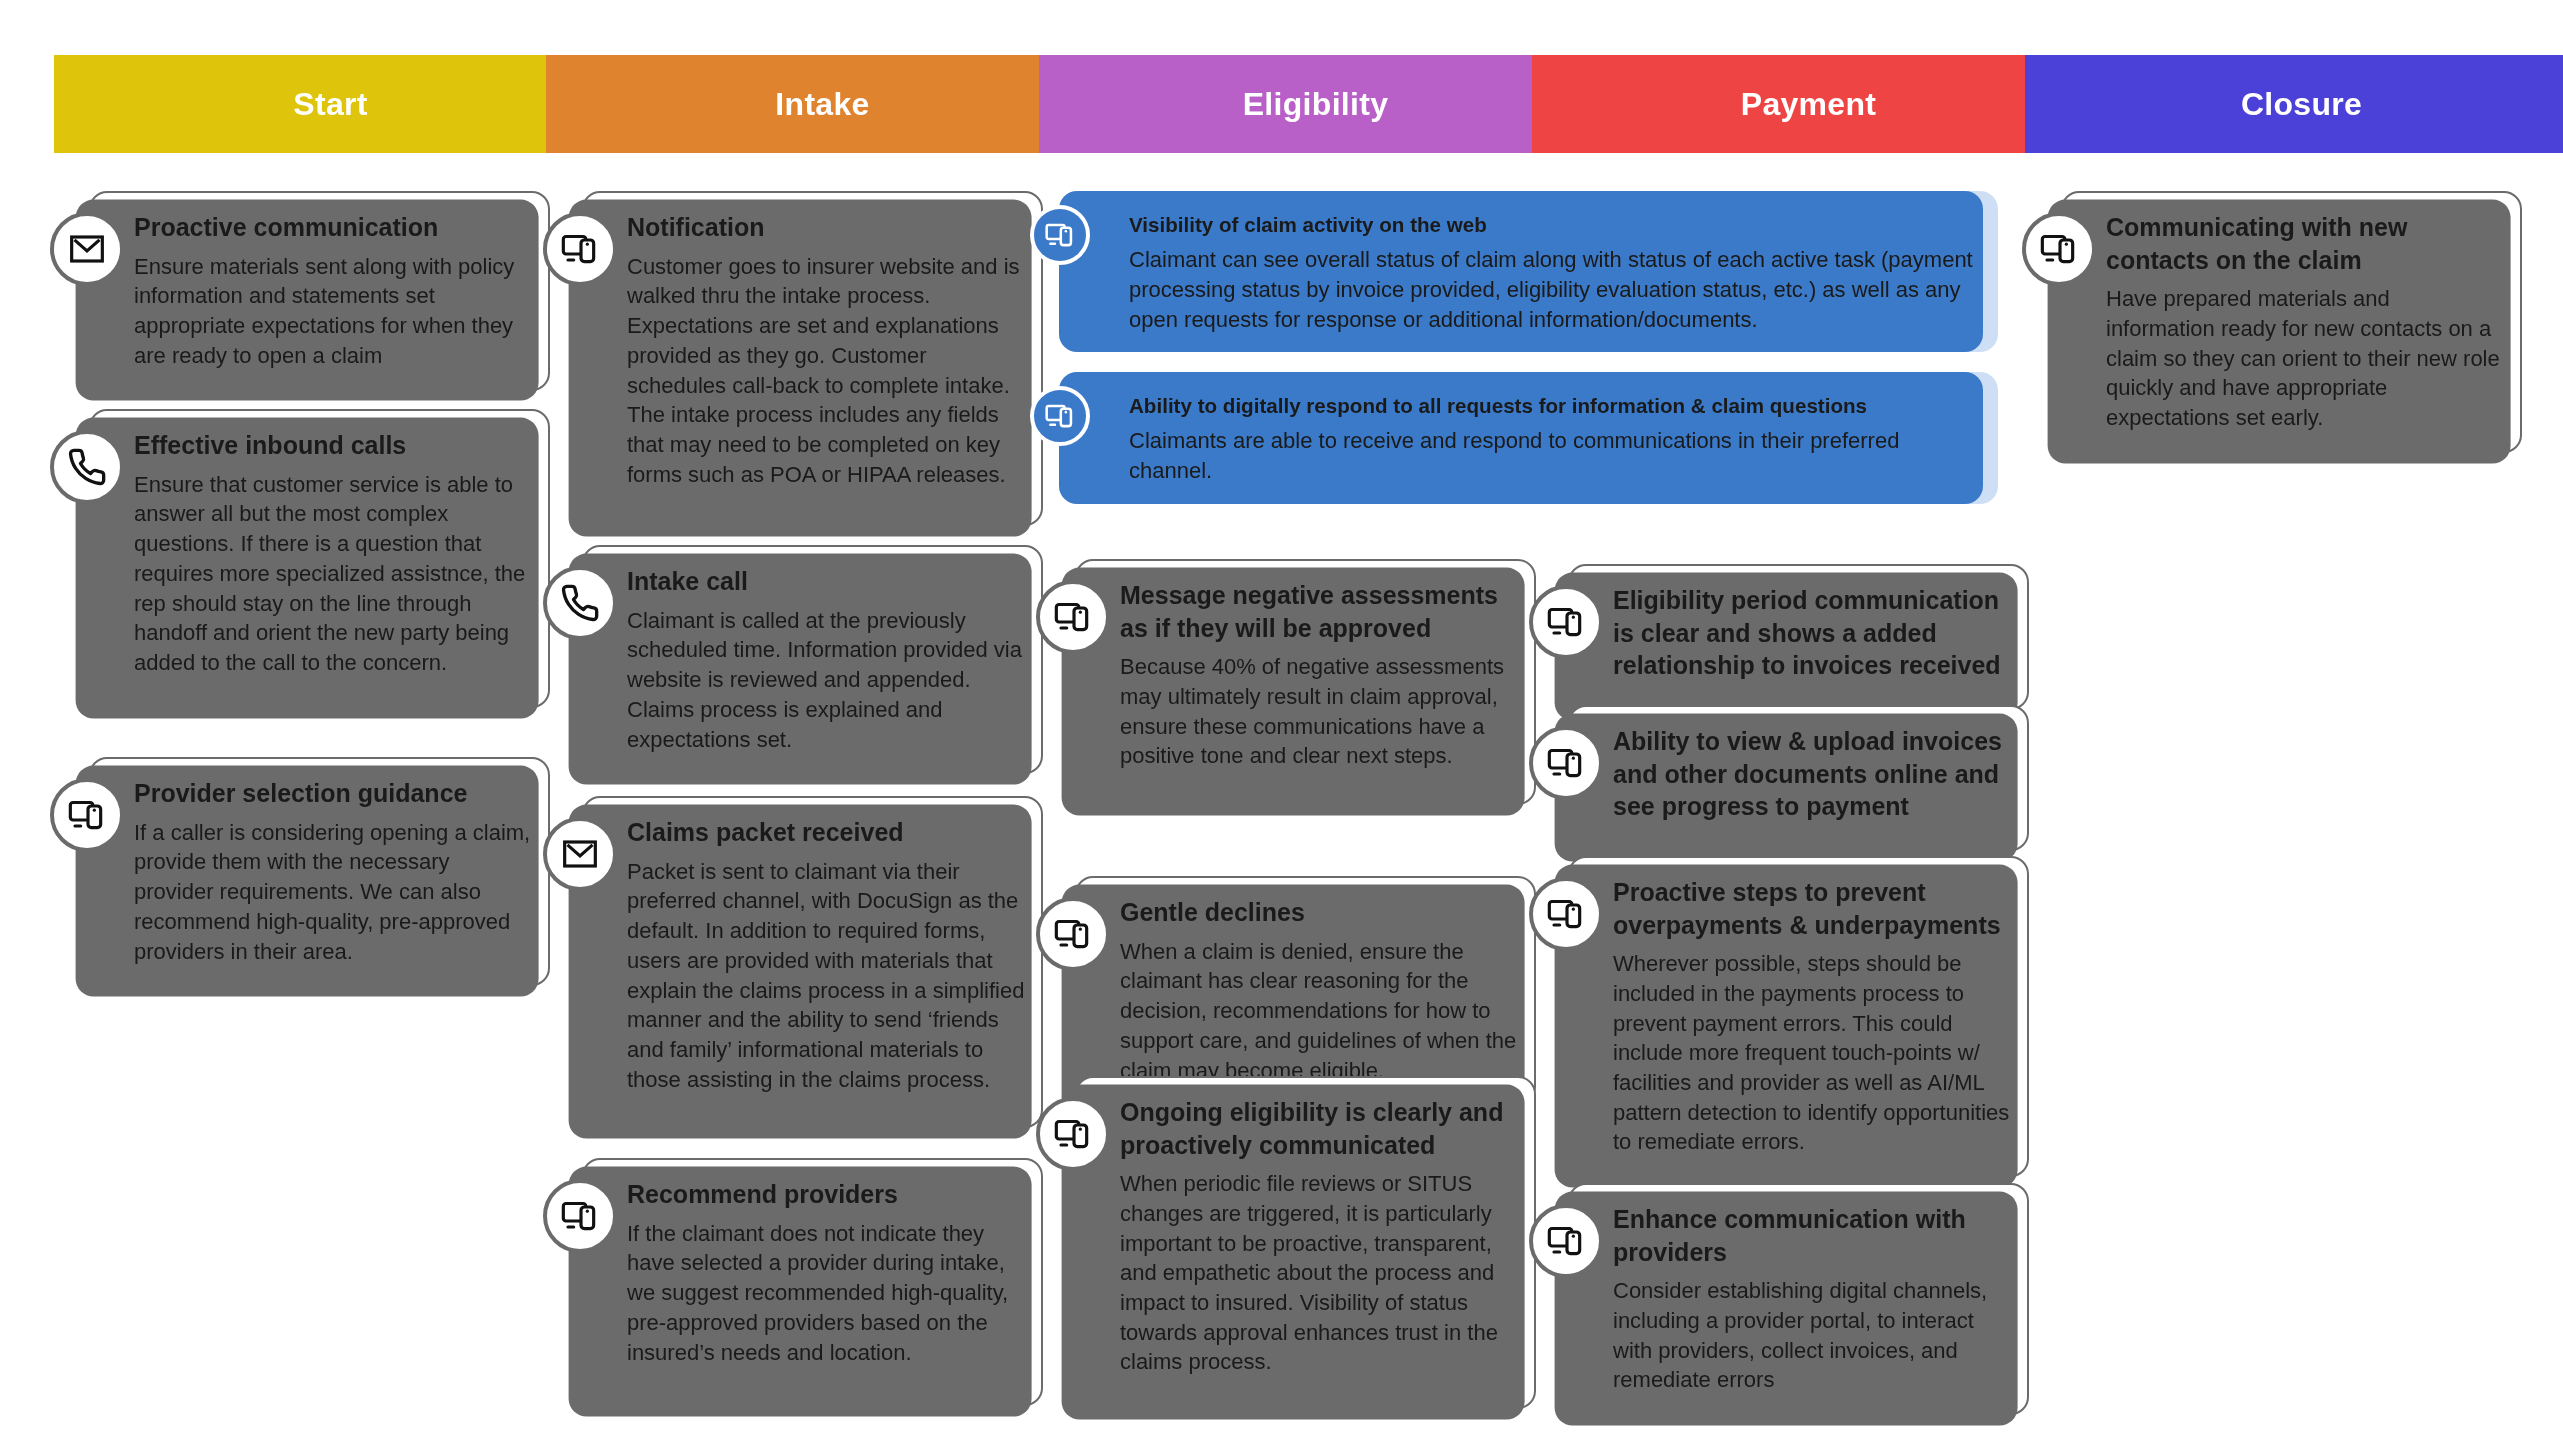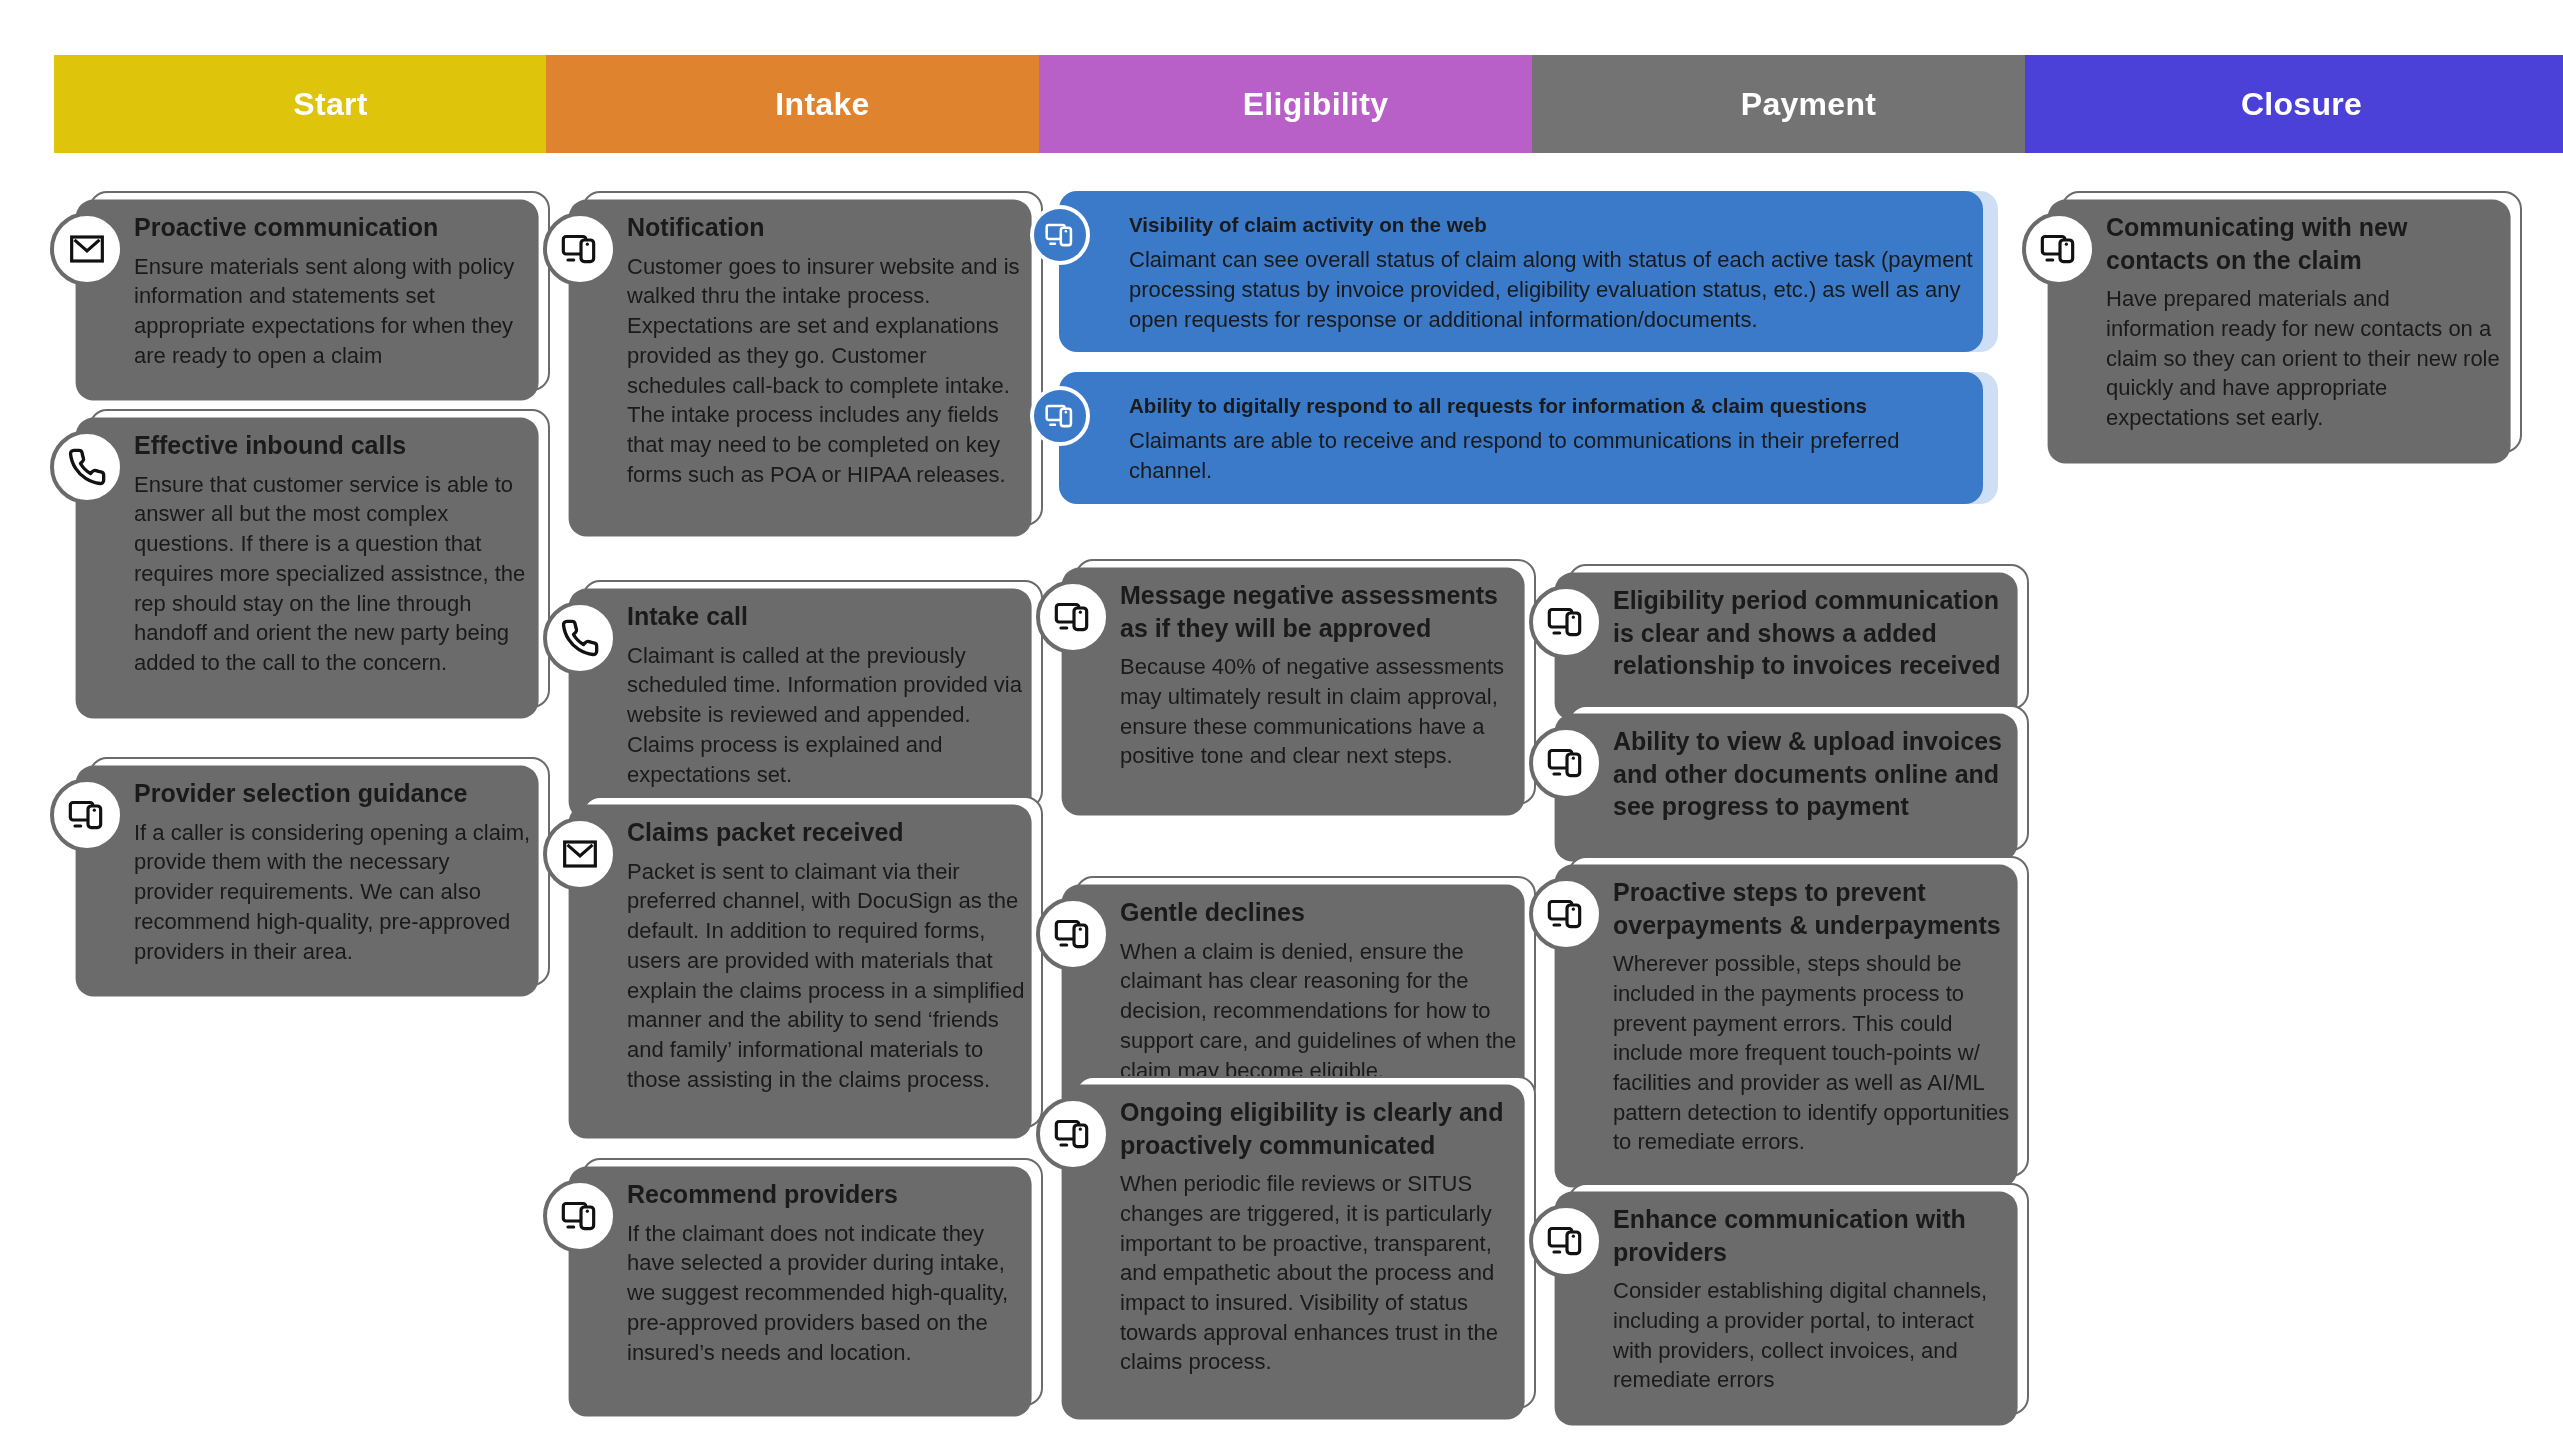--- a/index.html
+++ b/index.html
@@ -32,21 +32,21 @@
         color:#ffffff;--iconbg:#3B7AC9;}
   .highlight .icon-circle svg{width:32px;height:32px;}
   .highlight .card-title{font-size:20.6px;white-space:nowrap;margin-bottom:6.9px;}
   .highlight .card-body{font-size:22px;}
 
   
   .p-start1{left:89px;top:191px;width:461px;min-height:183px}
   .p-start2{left:89px;top:409px;width:461px;min-height:299px}
   .p-start3{left:89px;top:757px;width:461px;min-height:227px}
   .p-intake1{left:582px;top:191px;width:461px;min-height:335px}
-  .p-intake2{left:582px;top:580px;width:461px;min-height:215px}
+  .p-intake2{left:582px;top:545px;width:461px;min-height:215px}
   .p-intake3{left:582px;top:796px;width:461px;min-height:332px}
   .p-intake4{left:582px;top:1158px;width:461px;min-height:248px}
   .p-eligh1{left:1074px;top:191px;width:924px;min-height:156px}
   .p-eligh2{left:1074px;top:372px;width:924px;min-height:129px}
   .p-elig1{left:1075px;top:559px;width:461px;min-height:246px}
   .p-elig2{left:1075px;top:876px;width:461px;min-height:213px}
   .p-elig3{left:1075px;top:1076px;width:461px;min-height:333px}
   .p-pay1{left:1568px;top:564px;width:461px;min-height:110px}
   .p-pay2{left:1568px;top:705px;width:461px;min-height:120px}
   .p-pay3{left:1568px;top:856px;width:461px;min-height:296px}
@@ -54,21 +54,21 @@
   .p-closure1{left:2061px;top:191px;width:461px;min-height:250px}
 </style>
 </head>
 <body>
 
 <div class="page">
 
   <div class="hdr h1" style="background:#DEC40A">Start</div>
   <div class="hdr h2" style="background:#E0832F">Intake</div>
   <div class="hdr h3" style="background:#B95FC8">Eligibility</div>
-  <div class="hdr h4" style="background:#737373">Payment</div>
+  <div class="hdr h4" style="background:#ef4444">Payment</div>
   <div class="hdr h5" style="background:#4B40D8">Closure</div>
 
   <div class="card p-start1">
     <div class="icon-circle">
       <svg viewBox="0 0 24 24" stroke-width="1.9" stroke-linecap="butt" stroke-linejoin="miter">
         <rect x="2.8" y="4.8" width="18.4" height="14.4"></rect>
         <polyline points="4.5,6.5 12,13.2 19.5,6.5"></polyline>
       </svg>
     </div>
     <div class="card-title">Proactive communication</div>

